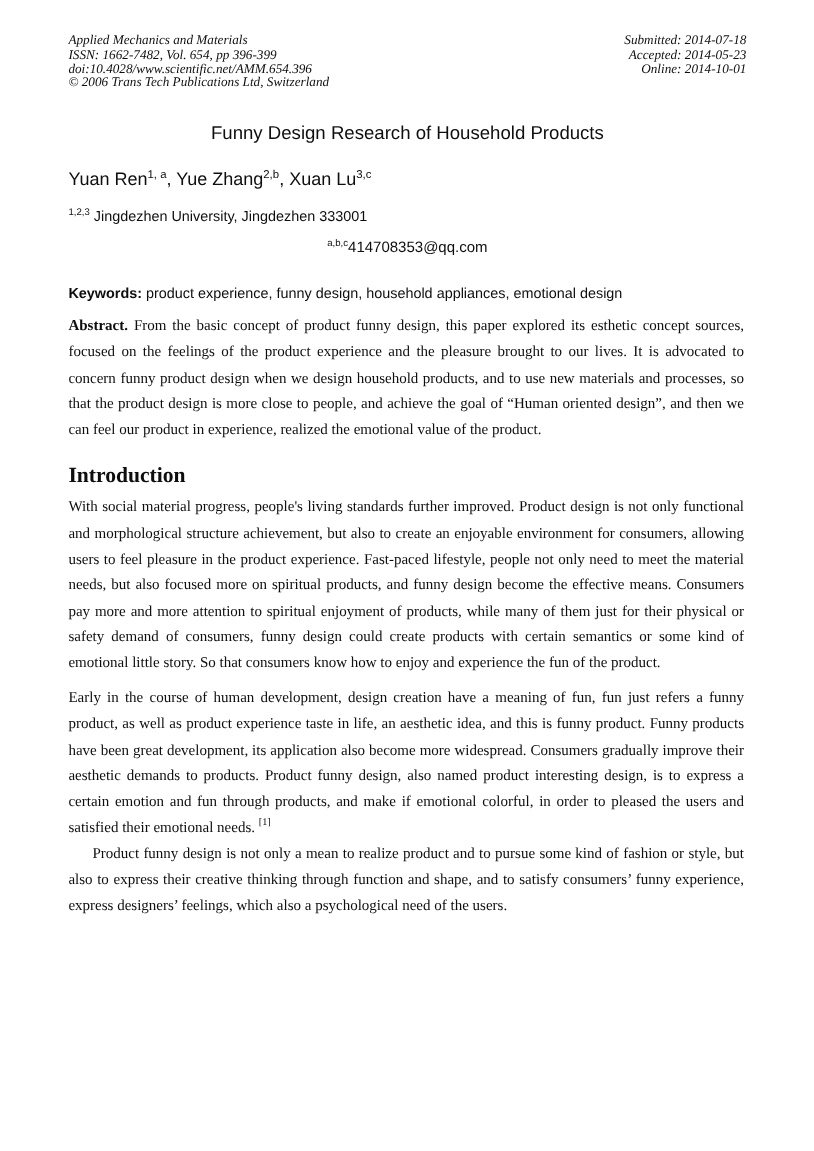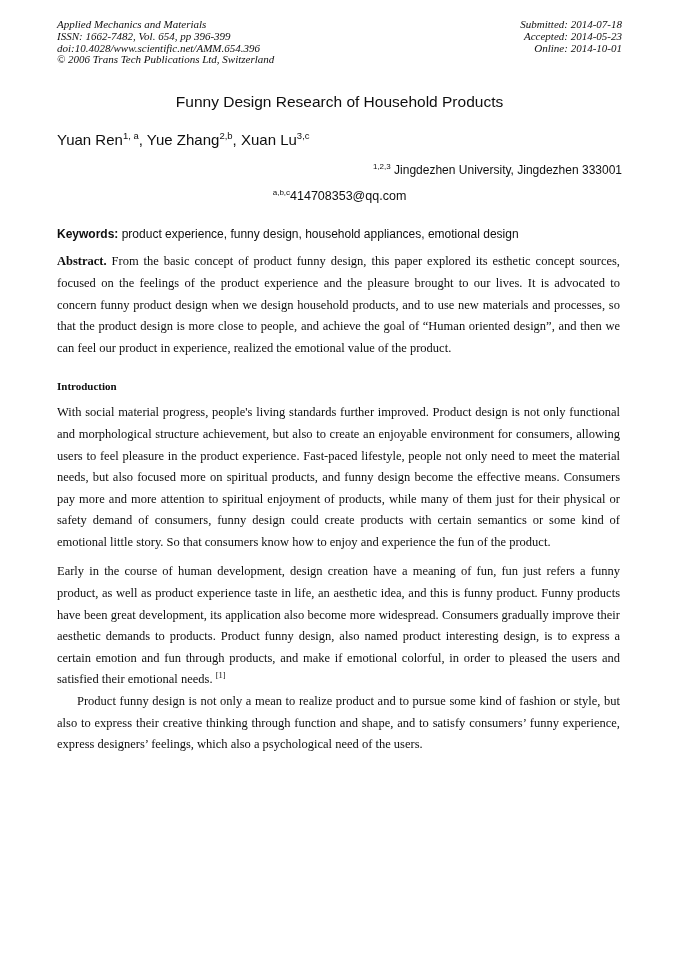--- a/index.html
+++ b/index.html
@@ -2,21 +2,21 @@
 <html><head>
 <meta charset="utf-8">
 <style>
   html, body { margin:0; padding:0; background:#e8e8e8; }
   .page {
     position:relative;
     width:678px; height:959px;
     margin:0 auto;
     background:#ffffff;
     box-sizing:border-box;
-    padding:19px 56px 0 57px;
+    padding:29px 56px 0 57px;
     font-family:"Liberation Serif", serif;
     color:#0e0e0e;
   }
   
   .hdr {
     display:flex;
     justify-content:space-between;
     font-style:italic;
     font-size:11px;
     line-height:11.8px;
@@ -34,21 +34,21 @@
   }
   .authors {
     margin-top:17px;
     font-family:"Liberation Sans", sans-serif;
     font-size:15px;
     line-height:17px;
   }
   .authors sup { font-size:9.5px; }
   .affiliation {
     margin-top:12px;
-    text-align:right;
+    text-align:left;
     font-family:"Liberation Sans", sans-serif;
     font-size:12px;
     line-height:14px;
   }
   .affiliation sup, .email sup { font-size:8px; }
   .email {
     margin-top:8px;
     text-align:center;
     font-family:"Liberation Sans", sans-serif;
     font-size:12.5px;
@@ -67,21 +67,21 @@
     margin:8px 2px 0 0;
     font-size:12.5px;
     line-height:21.6px;
     text-align:justify;
   }
   .para .lead-label { font-weight:bold; }
   .para sup { font-size:8.5px; line-height:0; }
   .abstract { margin-top:9px; }
   .sec-heading {
     margin:19px 0 0 0;
-    font-size:11px;
+    font-size:18px;
     font-weight:bold;
     line-height:16px;
   }
   .indent { text-indent:20px; margin-top:0; }
 </style>
 </head>
 <body>
 
 <div class="page">
 

